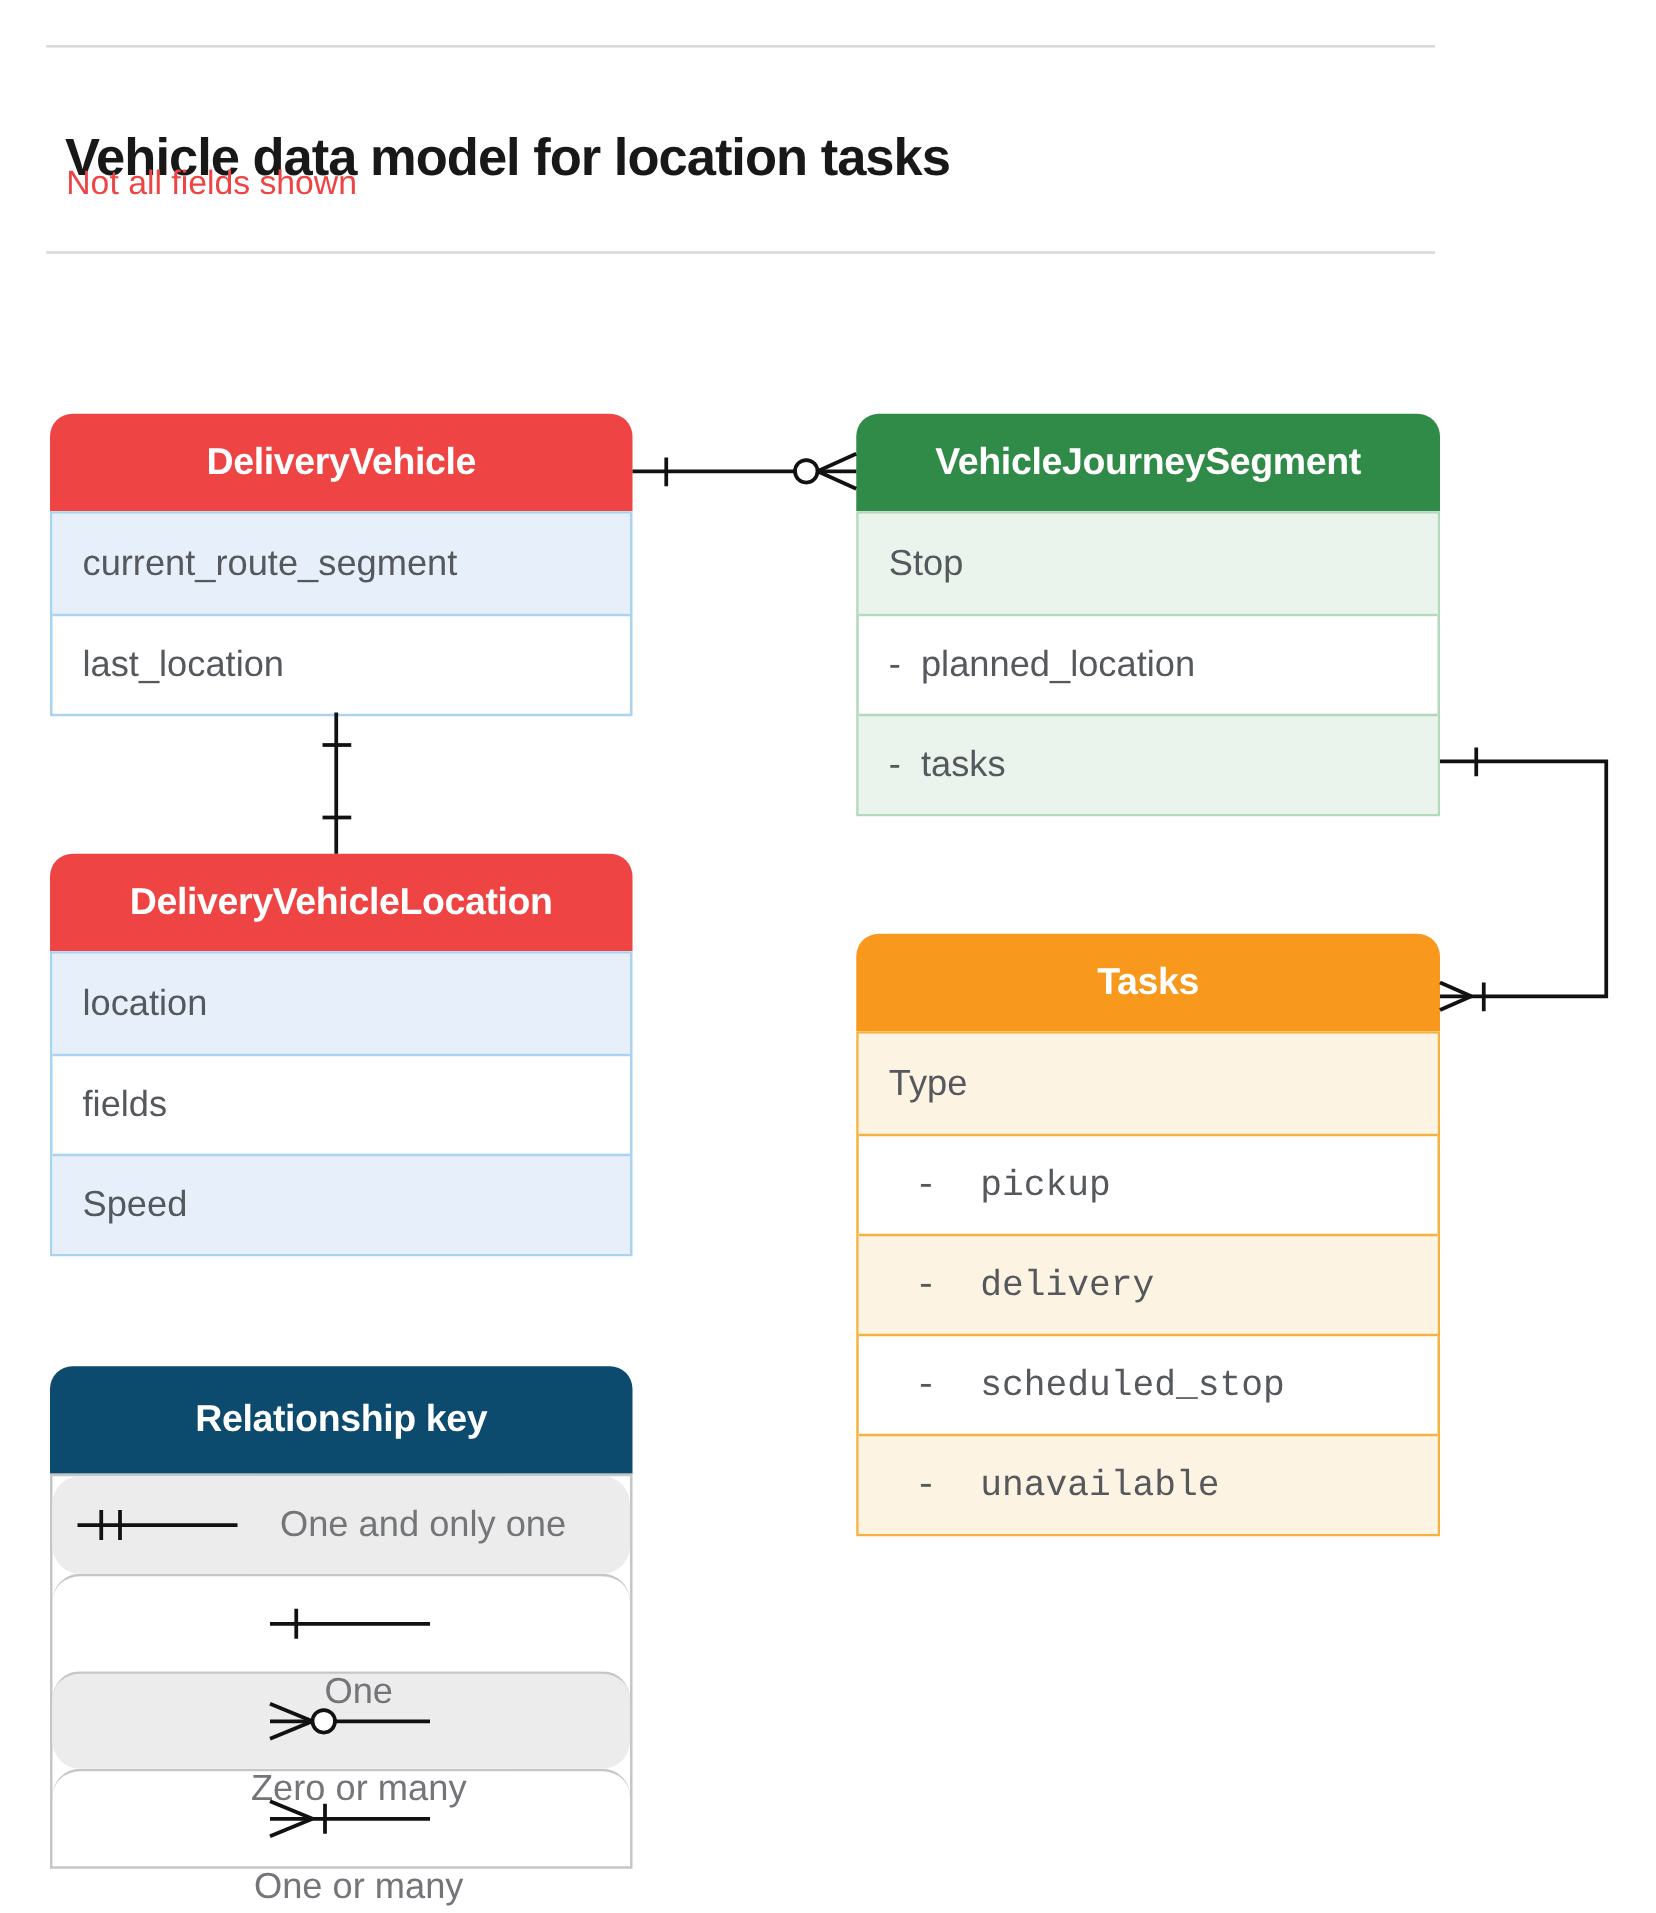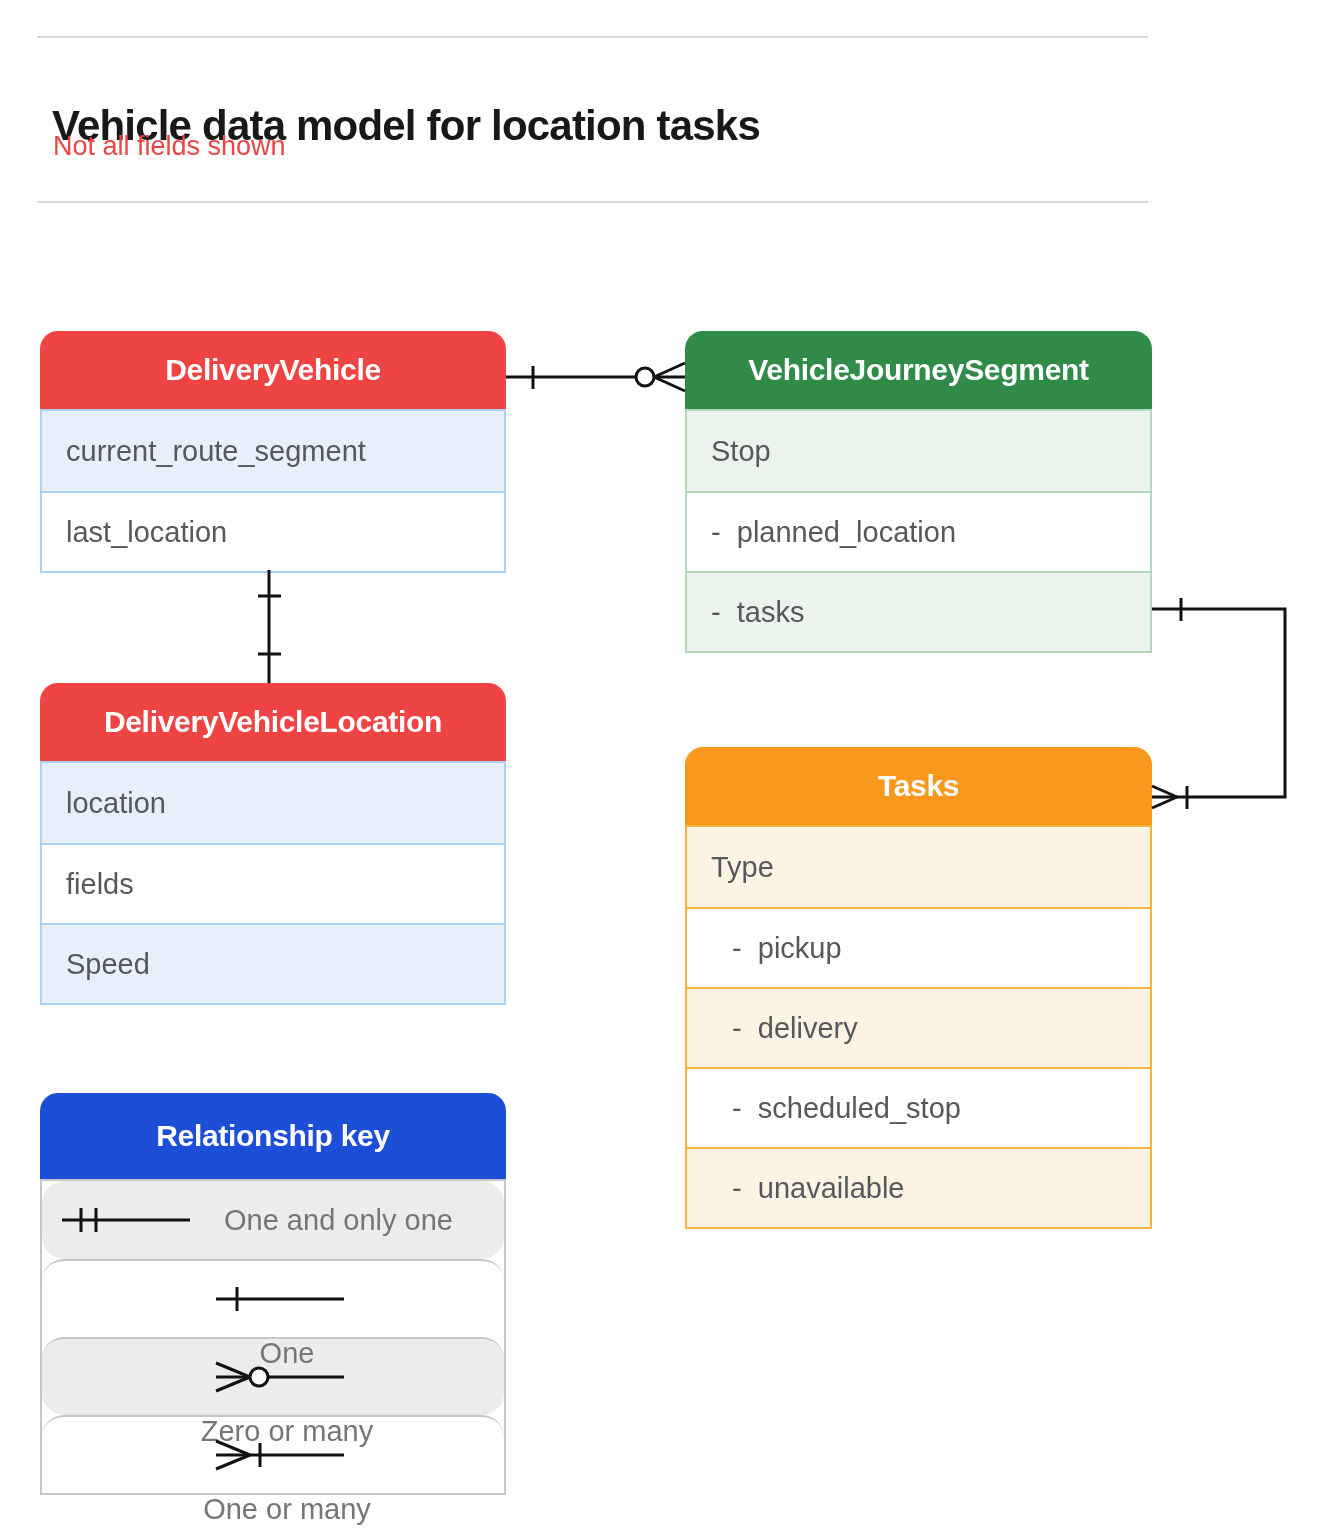--- a/index.html
+++ b/index.html
@@ -15,38 +15,38 @@
   .subtitle { position:absolute; left:53px; top:131px; font-size:27px; color:#ef4444; }
 
   .entity { position:absolute; box-sizing:border-box; }
   .entity .hd { height:78px; border-radius:18px 18px 0 0; display:flex;
                 align-items:center; justify-content:center;
                 color:#fff; font-size:30px; font-weight:700; letter-spacing:-0.3px; }
   .entity .rows { border:2px solid; box-sizing:border-box; background:#fff; }
   .entity .row { height:80px; display:flex; align-items:center; padding-left:24px;
                  font-size:29px; color:#55585c; box-sizing:border-box; }
   .entity .row + .row { border-top:2px solid; border-top-color:inherit; }
-  .entity .row.indent { padding-left:45px; }
+  .entity .row.indent { padding-left:45px;font-family:Liberation Mono, monospace; }
 
   .blue  .hd { background:#ef4444; }
   .blue  .rows { border-color:#a9d3f1; }
   .blue  .row + .row { border-top-color:#a9d3f1; }
   .blue  .row:nth-child(odd) { background:#e7f0fa; }
 
   .green .hd { background:#2f8b47; }
   .green .rows { border-color:#b3d8bc; }
   .green .row + .row { border-top-color:#b3d8bc; }
   .green .row:nth-child(odd) { background:#eaf4ec; }
 
   .orange .hd { background:#f8981d; }
   .orange .rows { border-color:#f4b23e; }
   .orange .row + .row { border-top-color:#f4b23e; }
   .orange .row:nth-child(odd) { background:#fdf3e2; }
 
-  .gray .hd { background:#1d4ed8; height:86px; }
+  .gray .hd { background:#0c4a6e; height:86px; }
   .gray .rows { border-color:#c6c6c6; }
   .gray .row + .row { border-top-color:#c6c6c6;flex-direction:column; }
   .gray .row:nth-child(odd) { background:#ececec; }
   .gray .row { height:78px; padding-left:0;border-radius:22px; }
 
   .k-sym { margin-left:14px; flex:0 0 auto; }
   .k-label { margin-left:28px; font-size:29px; color:#737578; }
 
   .connectors { position:absolute; left:0; top:0; pointer-events:none; }
   .connectors line, .connectors path, .connectors polyline {

